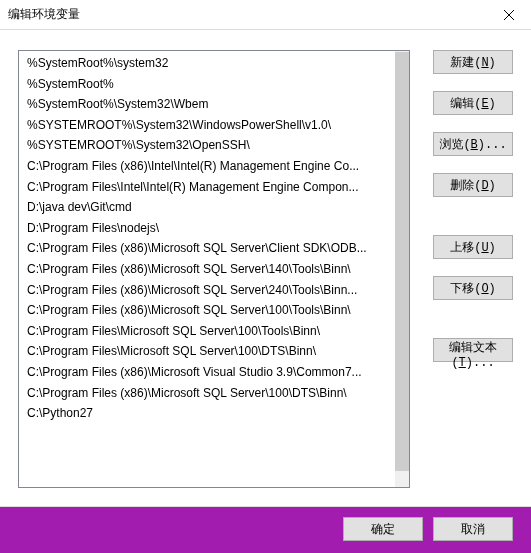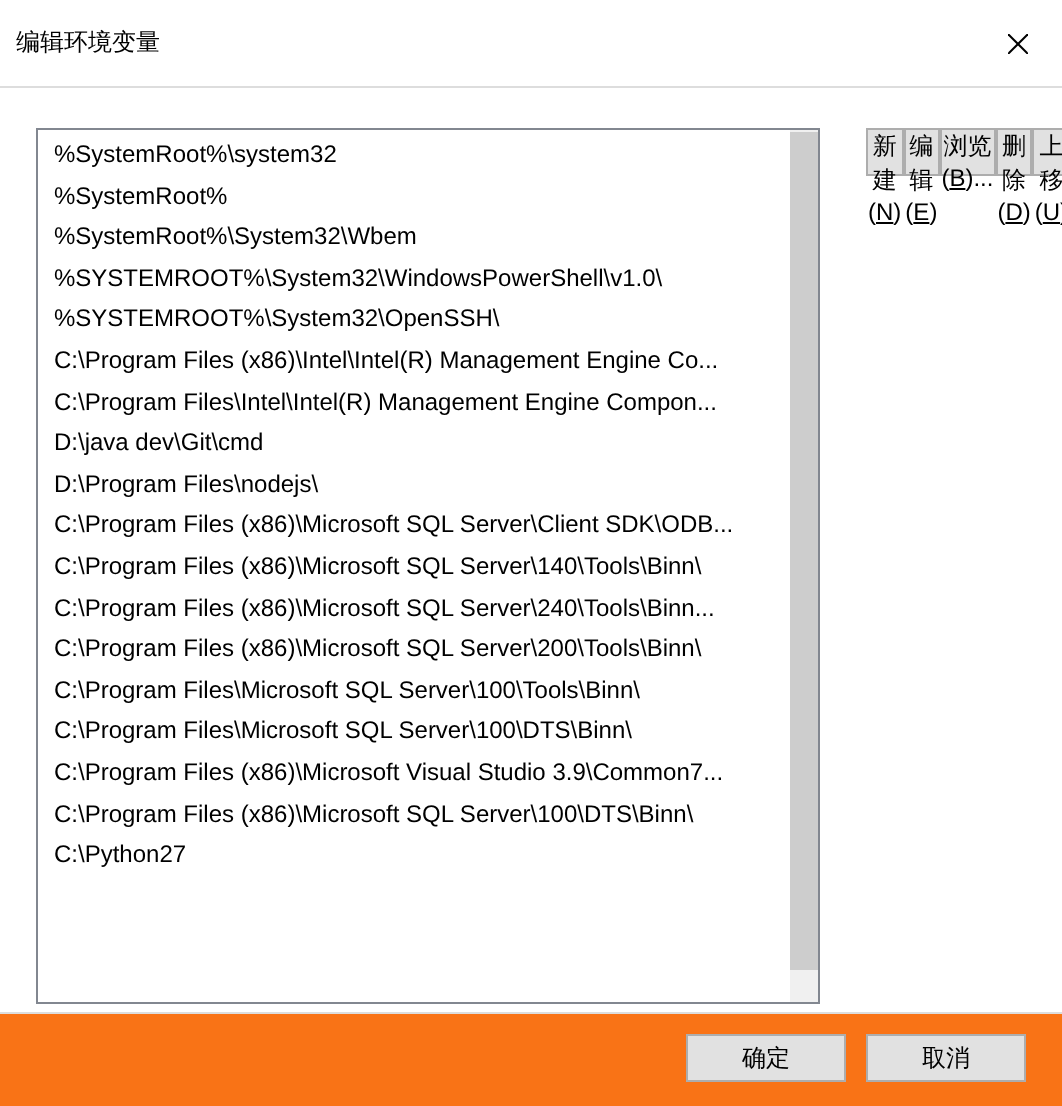--- a/index.html
+++ b/index.html
@@ -1,32 +1,32 @@
 <!DOCTYPE html>
 <html><head>
 <meta charset="utf-8">
 <style>
 * { box-sizing: border-box; margin: 0; padding: 0; }
 body { font-family: "Microsoft YaHei", "Segoe UI", sans-serif; font-size: 12px; background: #fff; width: 531px; height: 553px; overflow: hidden; }
-.titlebar { display: flex; align-items: center; justify-content: space-between; height: 44px; padding-left: 8px; border-bottom: 1px solid #ddd; gap: 28px; }
+.titlebar { display: flex; align-items: center; justify-content: space-between; height: 30px; padding-left: 8px; border-bottom: 1px solid #ddd; gap: 28px; }
 .titlebar-title { font-size: 12px; }
 .close-btn { width: 45px; height: 30px; display: flex; align-items: center; justify-content: center; cursor: pointer; }
 .close-btn svg { width: 10px; height: 10px; }
 .content { padding: 20px 18px 10px 18px; display: flex; gap: 23px; }
 .listwrap { flex: 1; border: 1px solid #828790; background: #fff; height: 438px; position: relative; }
 .listbox { position: absolute; inset: 0 14px 0 0; overflow: hidden; padding: 2px 0 2px 6px; }
 .listitem { font-size: 12px; color: #000; line-height: 20.6px; white-space: nowrap; overflow: hidden; text-overflow: ellipsis; cursor: default; padding: 0 2px; }
 .highlight { position: absolute; left: 4px; top: 455px; width: 140px; height: 18px; border: 2px solid #d80000; pointer-events: none; }
 .scrollbar { position: absolute; right: 0; top: 0; bottom: 0; width: 14px; background: #f0f0f0; }
 .scroll-thumb { position: absolute; right: 0; top: 1px; width: 14px; height: 96%; background: #cdcdcd; }
-.btncol { display: flex; flex-direction: row; gap: 0; width: 80px; }
+.btncol { display: flex; flex-direction: column; gap: 0; width: 80px; font-family: Liberation Mono, monospace; }
 .btn { width: 80px; height: 24px; border: 1px solid #adadad; background: #e1e1e1; font-size: 12px; font-family: inherit; cursor: pointer; }
 .spacer-s { height: 17px; }
 .spacer-m { height: 38px; }
-.footer { display: flex; justify-content: flex-end; gap: 10px; padding: 10px 18px 12px 18px; border-top: 1px solid #ddd; position: absolute; bottom: 0; left: 0; right: 0; background: #f97316; }
+.footer { display: flex; justify-content: flex-end; gap: 10px; padding: 10px 18px 12px 18px; border-top: 1px solid #ddd; position: absolute; bottom: 0; left: 0; right: 0; background: #a21caf; }
 .btn-wide { width: 80px; height: 24px; border: 1px solid #adadad; background: #e1e1e1; font-size: 12px; font-family: inherit; cursor: pointer; }
 .u { text-decoration: underline; }
 </style>
 </head>
 <body>
 
 <div class="titlebar">
   <span class="titlebar-title">编辑环境变量</span>
   <div class="close-btn">
     <svg viewBox="0 0 10 10">
@@ -44,21 +44,21 @@
         <div class="listitem">%SystemRoot%\System32\Wbem</div>
         <div class="listitem">%SYSTEMROOT%\System32\WindowsPowerShell\v1.0\</div>
         <div class="listitem">%SYSTEMROOT%\System32\OpenSSH\</div>
         <div class="listitem">C:\Program Files (x86)\Intel\Intel(R) Management Engine Co...</div>
         <div class="listitem">C:\Program Files\Intel\Intel(R) Management Engine Compon...</div>
         <div class="listitem">D:\java dev\Git\cmd</div>
         <div class="listitem">D:\Program Files\nodejs\</div>
         <div class="listitem">C:\Program Files (x86)\Microsoft SQL Server\Client SDK\ODB...</div>
         <div class="listitem">C:\Program Files (x86)\Microsoft SQL Server\140\Tools\Binn\</div>
         <div class="listitem">C:\Program Files (x86)\Microsoft SQL Server\240\Tools\Binn...</div>
-        <div class="listitem">C:\Program Files (x86)\Microsoft SQL Server\200\Tools\Binn\</div>
+        <div class="listitem">C:\Program Files (x86)\Microsoft SQL Server\100\Tools\Binn\</div>
         <div class="listitem">C:\Program Files\Microsoft SQL Server\100\Tools\Binn\</div>
         <div class="listitem">C:\Program Files\Microsoft SQL Server\100\DTS\Binn\</div>
         <div class="listitem">C:\Program Files (x86)\Microsoft Visual Studio 3.9\Common7...</div>
         <div class="listitem">C:\Program Files (x86)\Microsoft SQL Server\100\DTS\Binn\</div>
         <div class="listitem">C:\Python27</div>
       </div>
     <div class="highlight"></div>
     <div class="scrollbar">
       <div class="scroll-thumb"></div>
     </div>

